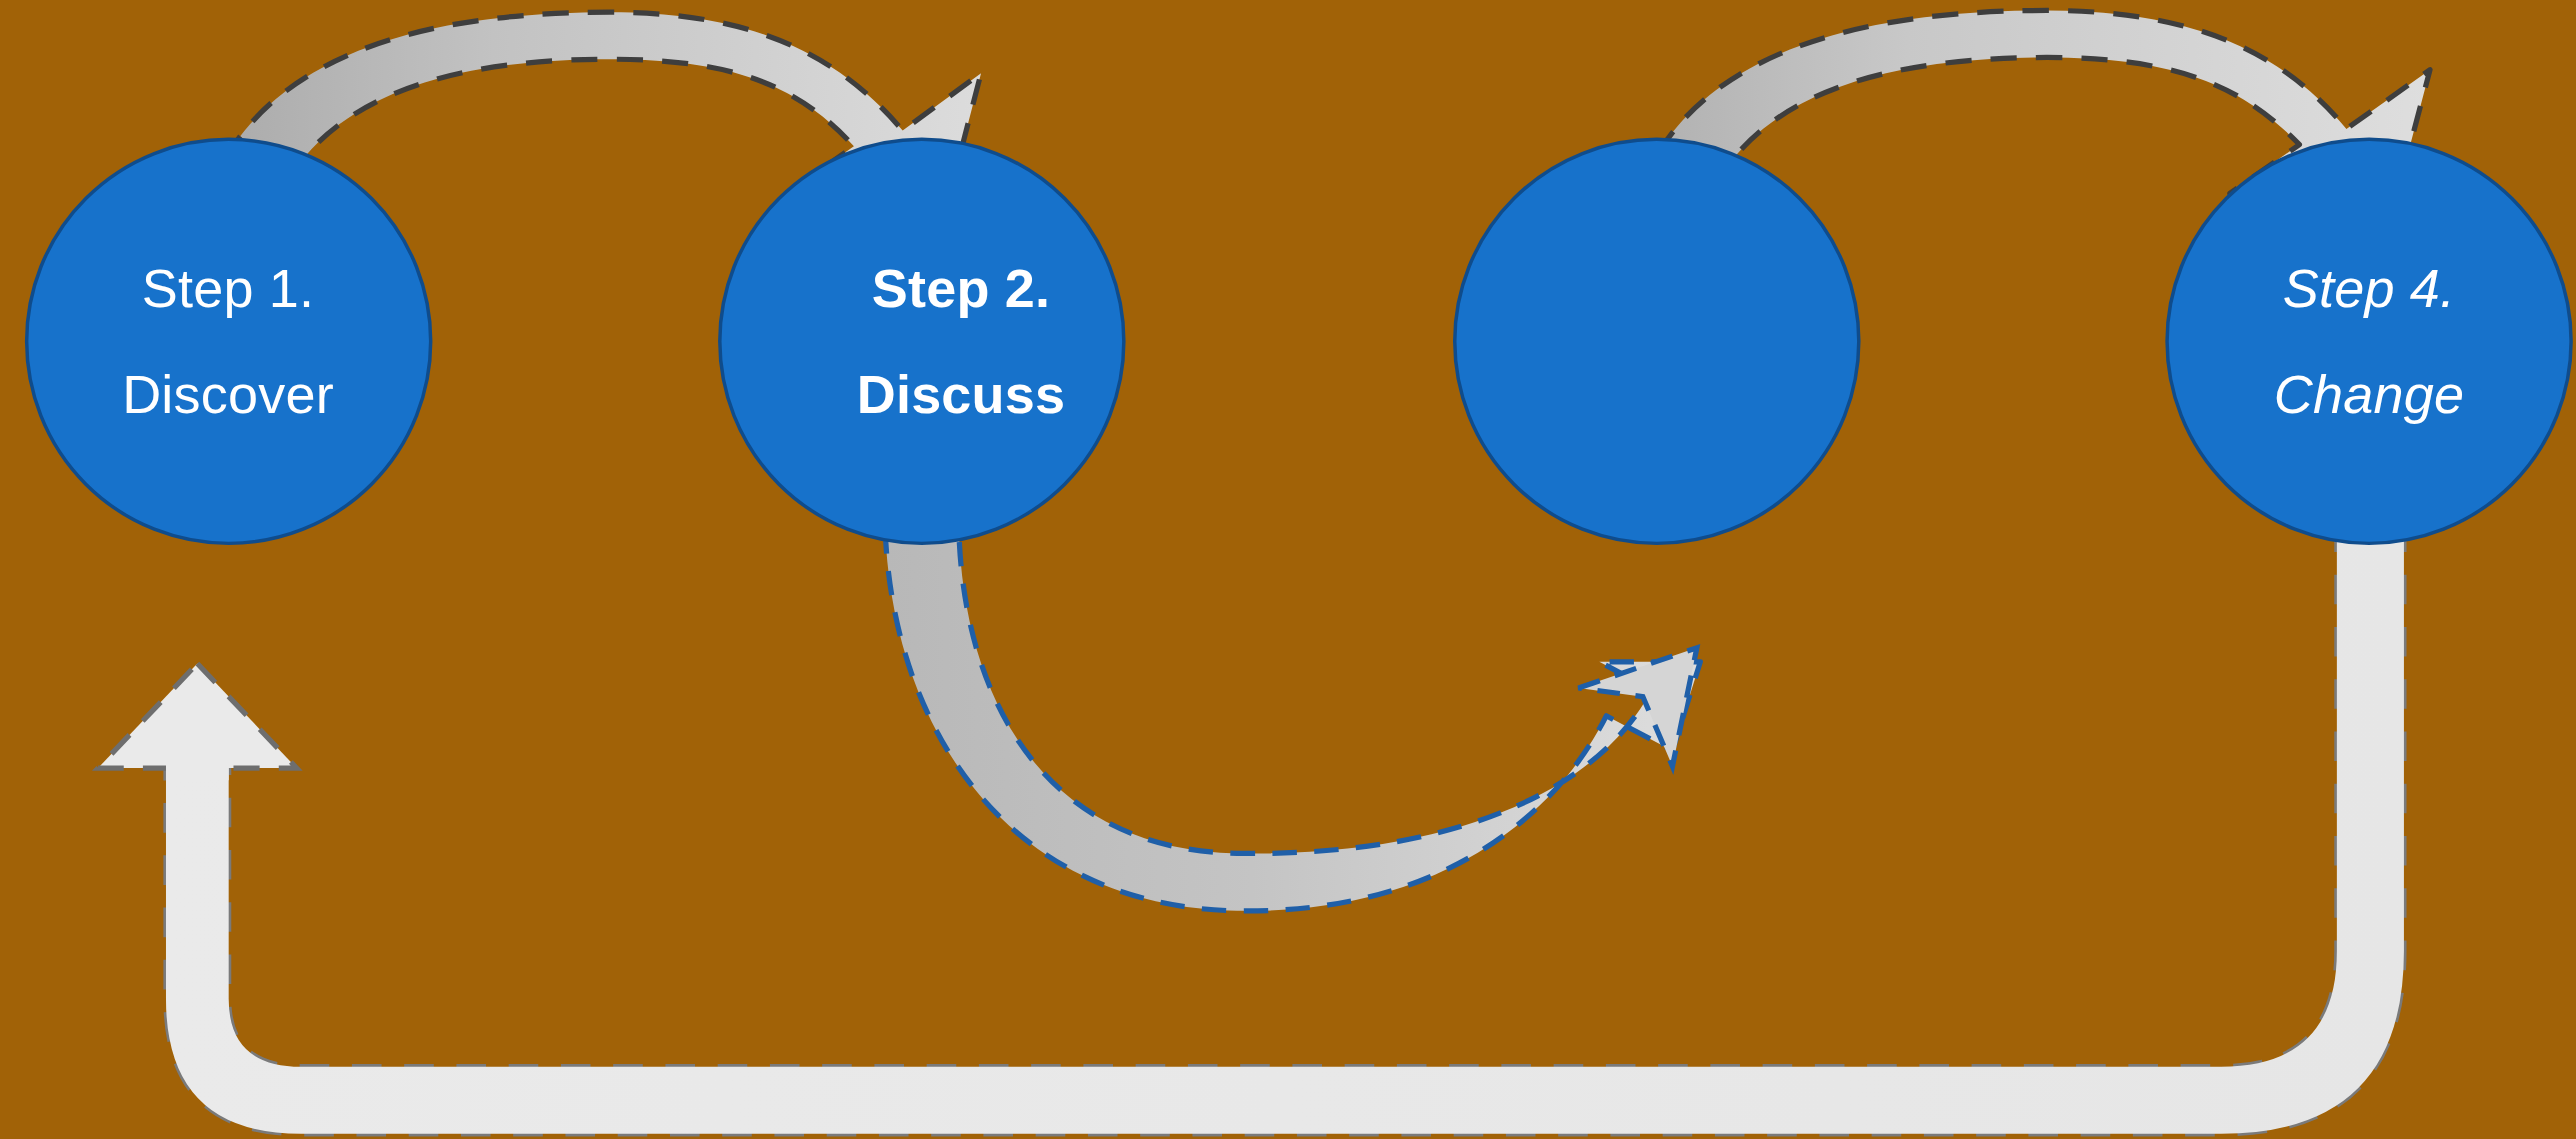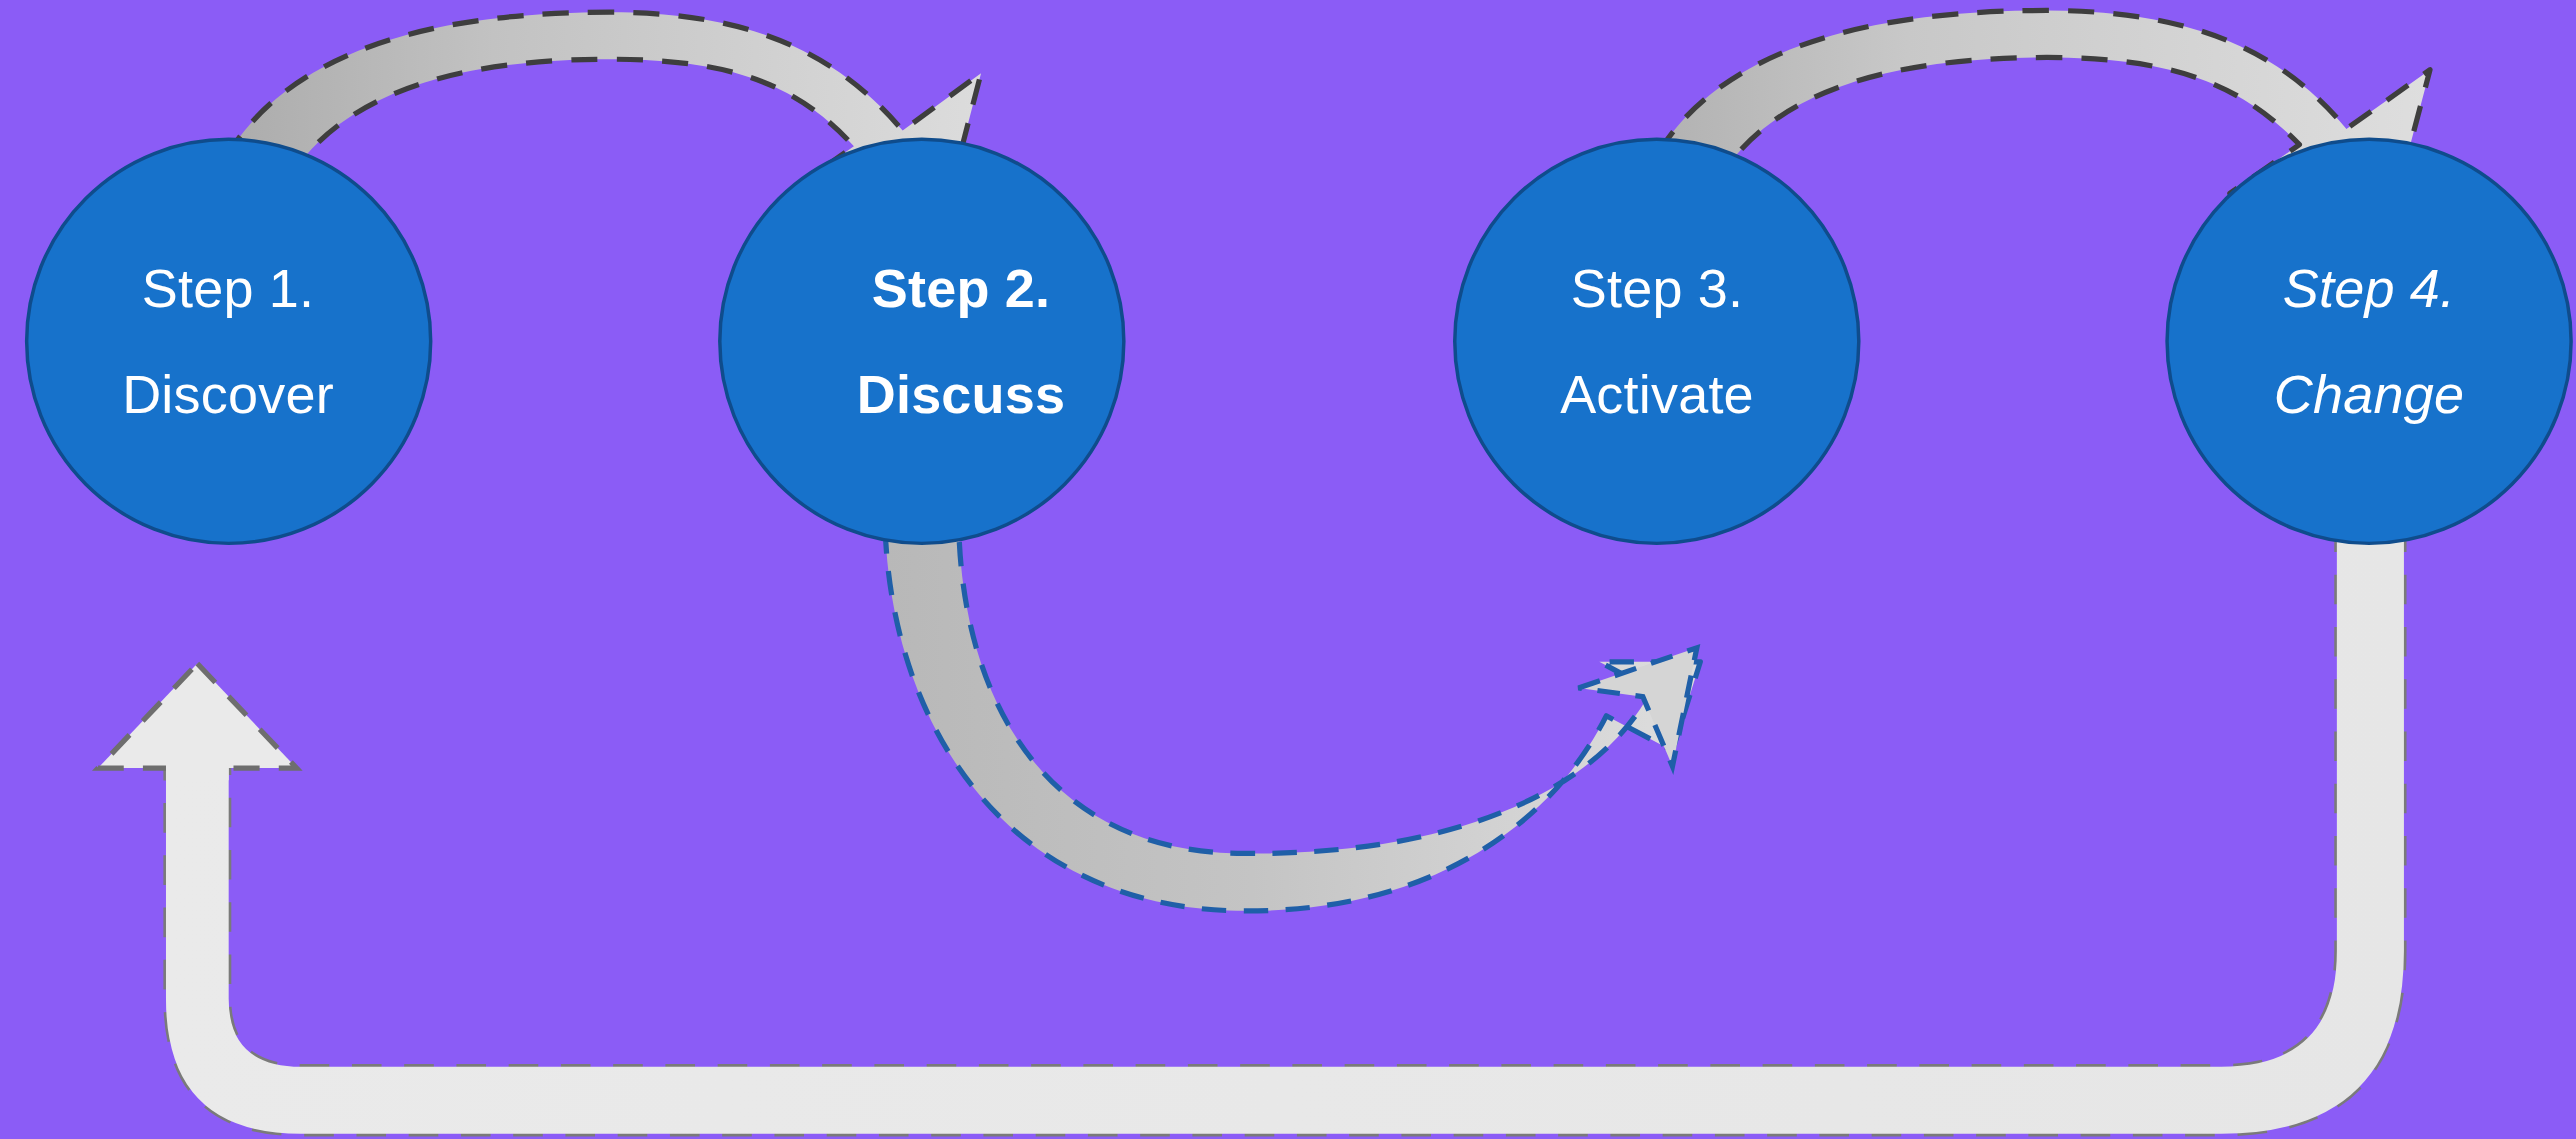--- a/index.html
+++ b/index.html
@@ -11,21 +11,21 @@
   body {
     width: 2576px;
     height: 1139px;
     font-family: "Liberation Sans", sans-serif;
     overflow: hidden;
   }
   #diagram-root {
     position: relative;
     width: 2576px;
     height: 1139px;
-    background: #8b5cf6;
+    background: #a16207;
   }
   #diagram-svg {
     position: absolute;
     top: 0;
     left: 0;
     width: 2576px;
     height: 1139px;
     display: block;
   }
   .node-label {
@@ -201,24 +201,20 @@
   <div class="node-label" style="left:26px; top:139px; width:404px; height:404px;">
     <span class="l1">Step 1.</span>
     <span class="l2">Discover</span>
   </div>
 
   <div class="node-label" style="left:759px; top:139px; width:404px; height:404px;font-weight:bold;">
     <span class="l1">Step 2.</span>
     <span class="l2">Discuss</span>
   </div>
 
-  <div class="node-label" style="left:1455px; top:139px; width:404px; height:404px;">
-    <span class="l1">Step 3.</span>
-    <span class="l2">Activate</span>
-  </div>
 
   <div class="node-label" style="left:2167px; top:139px; width:404px; height:404px;font-style:italic;">
     <span class="l1">Step 4.</span>
     <span class="l2">Change</span>
   </div>
 
 </div>
 
 
 </body></html>

